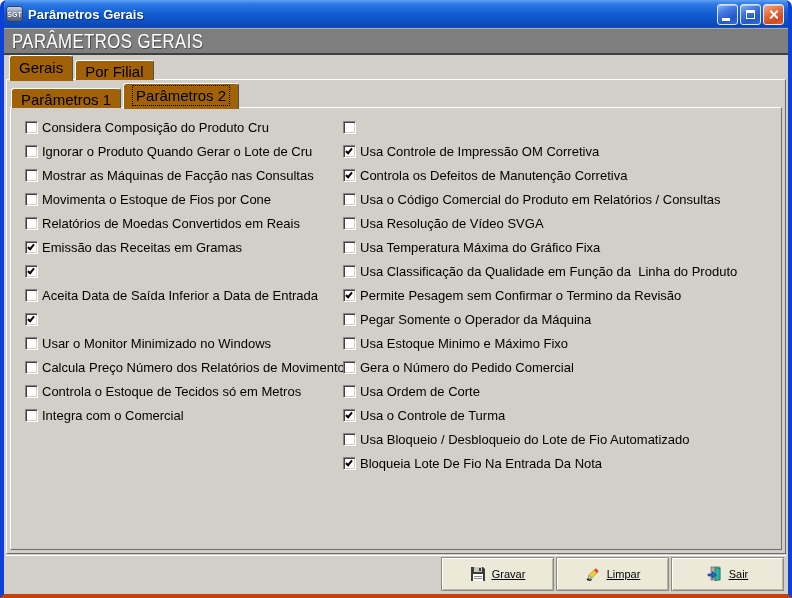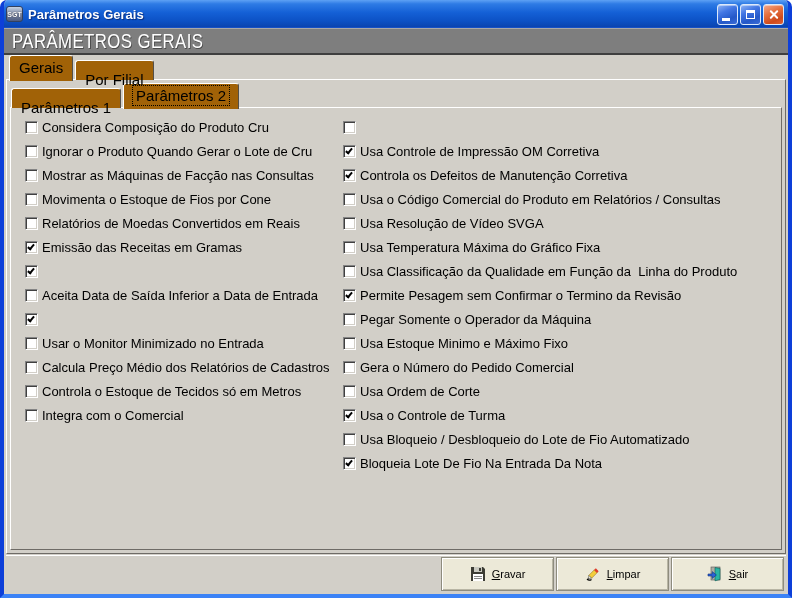--- a/index.html
+++ b/index.html
@@ -1,20 +1,20 @@
 <!DOCTYPE html>
 <html><head>
 <meta charset="utf-8">
 <style>
   html,body{margin:0;padding:0;background:#fff;}
   *{box-sizing:border-box;}
   #window{
     position:relative;width:792px;height:598px;
     font-family:"Liberation Sans",sans-serif;
-    border-left:4px solid #0D3FD9;border-right:4px solid #0D3FD9;border-bottom:4px solid #3b82f6;
+    border-left:4px solid #0D3FD9;border-right:4px solid #0D3FD9;border-bottom:4px solid #c2410c;
     border-radius:7px 7px 0 0;overflow:hidden;background:#D2CFC8;
   }
   
   .titlebar{
     position:absolute;top:0;left:-4px;right:-4px;height:28px;
     background:linear-gradient(180deg,#5EA1F4 0%,#2E7BE5 14%,#1460D6 45%,#0C51C5 75%,#0A44B0 96%,#1E5AD8 100%);
     border-radius:7px 7px 0 0;
     display:flex;align-items:center;padding:0 6px;gap:5px;
   }
   .app-icon{
@@ -60,21 +60,21 @@
   .tabstrip{position:absolute;display:flex;align-items:flex-end;z-index:3;}
   .outer-strip{top:2px;left:5px;height:23px;}
   .inner-strip{top:4px;left:4px;height:24px;}
   .tab{
     background:#a16207;border:1px solid #54504A;border-bottom:none;
     border-top:1px solid #FFF;border-left:1px solid #FFF;
     border-radius:3px 3px 0 0;padding:3px 9px 3px 9px;font-size:15px;color:#000;
     margin-right:2px;cursor:default;white-space:nowrap;
   }
   .tab.active{padding-bottom:5px;margin-bottom:-1px;z-index:4;position:relative;}
-  .tab.inactive{height:20px;padding-top:10px;}
+  .tab.inactive{height:20px;padding-top:2px;}
   .focus-dotted{outline:1px dotted #000;padding:1px 3px;text-align:right;}
   .outer-page{
     position:absolute;top:24px;left:2px;right:2px;bottom:40px;background:#D2CFC8;
     border:1px solid;border-color:#FFFFFF #6E6B66 #6E6B66 #FFFFFF;z-index:1;
   }
   .inner-page{
     position:absolute;top:27px;left:3px;right:3px;bottom:3px;background:#D2CFC8;
     border:1px solid;border-color:#FFFFFF #6E6B66 #6E6B66 #FFFFFF;
   }
   
@@ -98,21 +98,21 @@
   .footer{
     position:absolute;left:2px;right:2px;bottom:2px;height:37px;background:#D2CFC8;
     border-top:1px solid #FFF;display:flex;justify-content:flex-end;align-items:center;
     padding-right:2px;gap:2px;
   }
   .footer-btn{
     width:113px;height:34px;background:#ECE9D8;
     border:1px solid #8E8C7E;
     box-shadow:inset 1px 1px 0 #FFFFFF,inset -1px -1px 0 #B8B5A4;
     display:flex;align-items:center;justify-content:center;gap:6px;
-    font-size:11px;color:#000;cursor:default;
+    font-size:11px;color:#000;cursor:default;text-decoration:underline;
   }
   .footer-btn svg{flex:0 0 auto;}
   .btn-label u{text-decoration:underline;}
 </style>
 </head>
 <body>
 
 <div id="window">
 
   <div class="titlebar">
@@ -186,25 +186,25 @@
     <span class="checkbox"></span>
     <span class="cb-label">Aceita Data de Saída Inferior a Data de Entrada</span>
   </div>
             <div class="cb-row">
     <span class="checkbox checked">
                 <span class="mark"></span>
               </span>
   </div>
             <div class="cb-row">
     <span class="checkbox"></span>
-    <span class="cb-label">Usar o Monitor Minimizado no Entrada</span>
-  </div>
-            <div class="cb-row">
-    <span class="checkbox"></span>
-    <span class="cb-label">Calcula Preço Médio dos Relatórios de Cadastros</span>
+    <span class="cb-label">Usar o Monitor Minimizado no Windows</span>
+  </div>
+            <div class="cb-row">
+    <span class="checkbox"></span>
+    <span class="cb-label">Calcula Preço Número dos Relatórios de Movimento</span>
   </div>
             <div class="cb-row">
     <span class="checkbox"></span>
     <span class="cb-label">Controla o Estoque de Tecidos só em Metros</span>
   </div>
             <div class="cb-row">
     <span class="checkbox"></span>
     <span class="cb-label">Integra com o Comercial</span>
   </div>
           </div>

